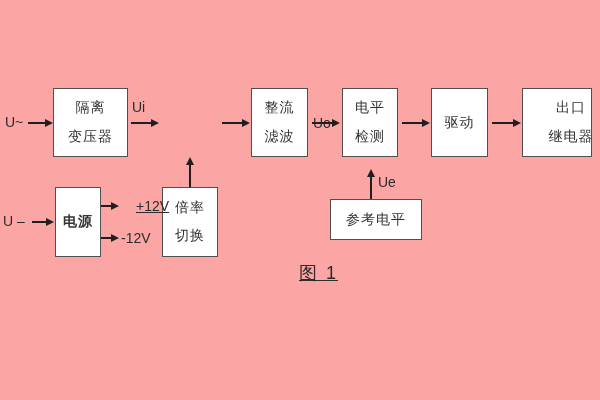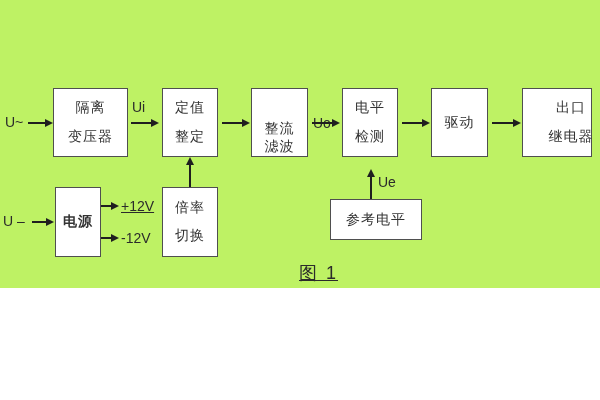--- a/index.html
+++ b/index.html
@@ -1,17 +1,17 @@
 <!DOCTYPE html>
 <html><head>
 <meta charset="utf-8">
 <style>
   html,body{margin:0;padding:0;background:#fff;}
   .canvas{
-    position:relative;width:600px;height:288px;background:#bef264;
+    position:relative;width:600px;height:400px;background:#fca5a5;
     font-family:"Liberation Sans","DejaVu Sans",sans-serif;
     color:#333;overflow:hidden;
   }
   .block{
     position:absolute;border:1px solid #4f4f4f;background:#ffffff;
     display:flex;flex-direction:column;align-items:center;justify-content:space-evenly;
     font-size:14px;color:#333;letter-spacing:1px;box-sizing:border-box;
   }
   .block span{white-space:nowrap;}
   .lbl{position:absolute;font-size:14px;color:#2b2b2b;white-space:nowrap;}
@@ -33,26 +33,22 @@
 </head>
 <body>
 
 <div class="canvas">
 
   <div class="block" style="left:53px;top:88px;width:75px;height:69px;">
     <span>隔离</span>
     <span>变压器</span>
   </div>
 
-  <div class="block" style="left:162px;top:88px;width:56px;height:69px;">
-    <span>定值</span>
-    <span>整定</span>
-  </div>
 
-  <div class="block" style="left:251px;top:88px;width:57px;height:69px;justify-content:flex-end;">
+  <div class="block" style="left:251px;top:88px;width:57px;height:69px;">
     <span>整流</span>
     <span>滤波</span>
   </div>
 
   <div class="block" style="left:342px;top:88px;width:56px;height:69px;">
     <span>电平</span>
     <span>检测</span>
   </div>
 
   <div class="block" style="left:431px;top:88px;width:57px;height:69px;">
@@ -75,21 +71,21 @@
 
   <div class="block" style="left:330px;top:199px;width:92px;height:41px;">
     <span>参考电平</span>
   </div>
 
   <div class="lbl" style="left:5px;top:114px;">U~</div>
   <div class="lbl" style="left:3px;top:213px;">U –</div>
   <div class="lbl" style="left:132px;top:99px;">Ui</div>
   <div class="lbl" style="left:313px;top:103px;margin-top:12px;">Uo</div>
   <div class="lbl" style="left:378px;top:174px;">Ue</div>
-  <div class="lbl" style="left:121px;top:198px;text-decoration:underline;">+12V</div>
+  <div class="lbl" style="left:136px;top:198px;text-decoration:underline;">+12V</div>
   <div class="lbl" style="left:121px;top:230px;">-12V</div>
 
   <div class="arrow h" style="left:28px;top:122px;width:17px;"></div>
   <div class="arrow h" style="left:131px;top:122px;width:20px;"></div>
   <div class="arrow h" style="left:222px;top:122px;width:20px;"></div>
   <div class="arrow h" style="left:312px;top:122px;width:20px;"></div>
   <div class="arrow h" style="left:402px;top:122px;width:20px;"></div>
   <div class="arrow h" style="left:492px;top:122px;width:21px;"></div>
   <div class="arrow h" style="left:32px;top:221px;width:14px;"></div>
   <div class="arrow h" style="left:101px;top:205px;width:10px;"></div>

